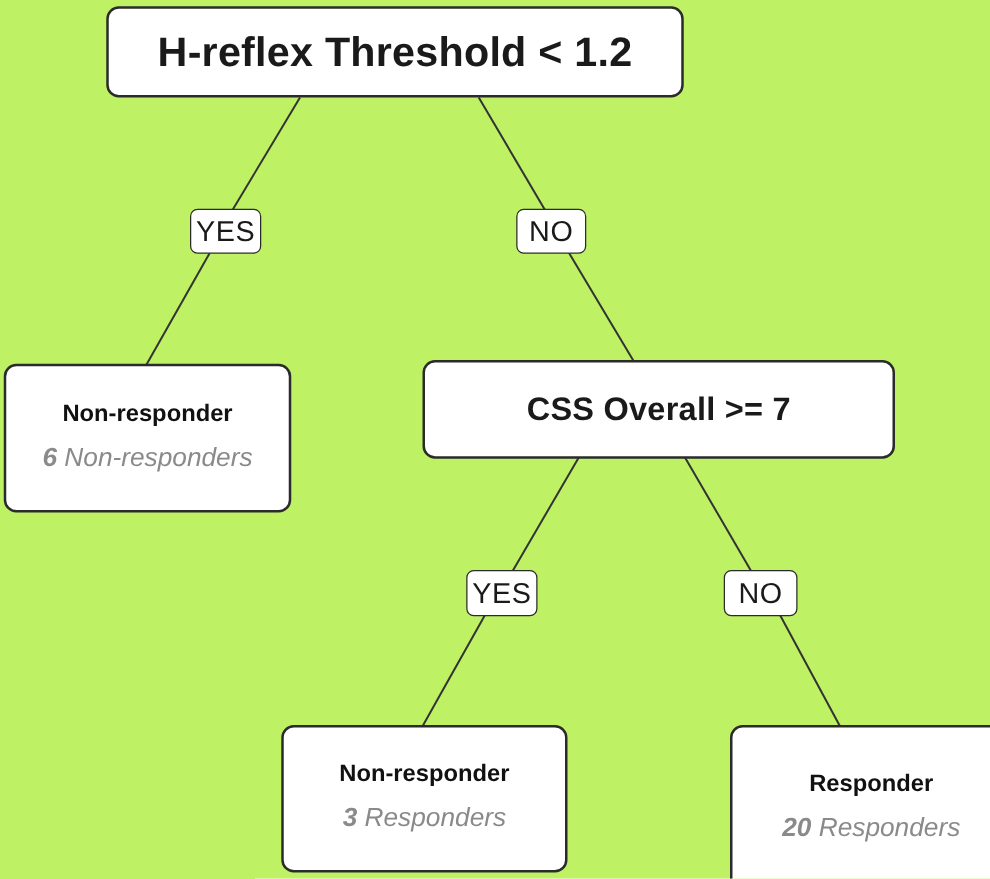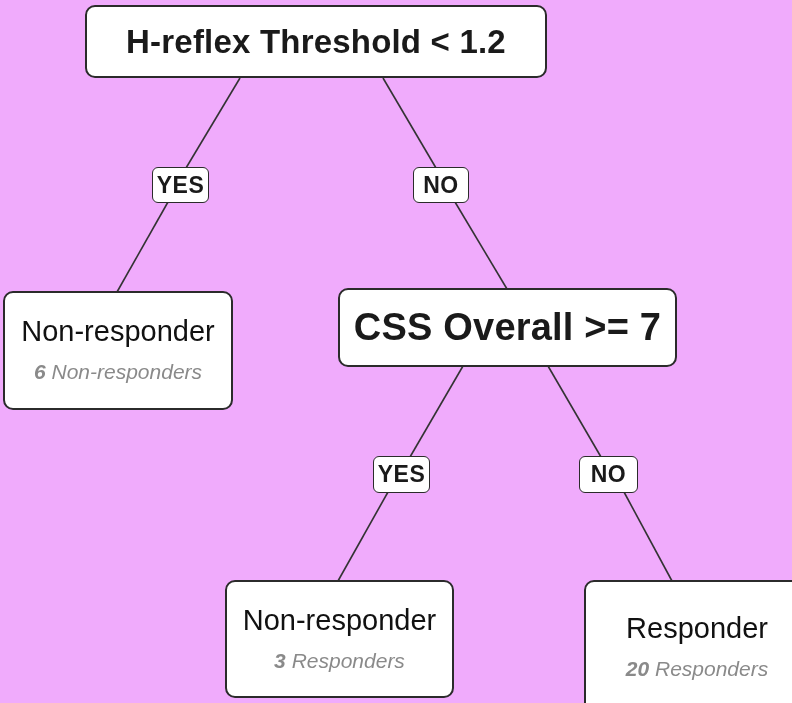--- a/index.html
+++ b/index.html
@@ -1,20 +1,20 @@
 <!DOCTYPE html>
 <html><head>
 <meta charset="utf-8">
 <style>
   html, body { margin: 0; padding: 0; background: #ffffff; }
   .stage {
     position: relative;
     width: 792px;
     height: 703px;
-    background: #f0abfc;
+    background: #bef264;
     font-family: "Liberation Sans", sans-serif;
     overflow: hidden;
   }
   .edges {
     position: absolute;
     left: 0; top: 0;
     width: 792px; height: 703px;
   }
   .edges line { stroke: #333333; stroke-width: 1.6; }
   .box {
@@ -27,42 +27,42 @@
     justify-content: center;
     color: #1a1a1a;
   }
   .decision {
     border-radius: 10px;
     font-weight: 700;
     letter-spacing: 0.2px;
     white-space: nowrap;
   }
   .root-node  { left: 85px;  top: 5px;   width: 462px; height: 73px; font-size: 33px; }
-  .css-node   { left: 338px; top: 288px; width: 339px; height: 79px; font-size: 38px; }
+  .css-node   { left: 338px; top: 288px; width: 378px; height: 79px; font-size: 26px; }
   .branch {
     border-radius: 6px;
     border-width: 1.5px;
     font-size: 23px;
-    font-weight: 700;
+    font-weight: 400;
     letter-spacing: 0.5px;
   }
   .yes1 { left: 152px; top: 167px; width: 57px; height: 36px; }
   .no1  { left: 413px; top: 167px; width: 56px; height: 36px; }
   .yes2 { left: 373px; top: 456px; width: 57px; height: 37px; }
   .no2  { left: 579px; top: 456px; width: 59px; height: 37px; }
   .leaf {
     border-radius: 10px;
     flex-direction: column;
   }
   .leaf-left  { left: 3px;   top: 291px; width: 230px; height: 119px; }
   .leaf-mid   { left: 225px; top: 580px; width: 229px; height: 118px; }
   .leaf-right { left: 584px; top: 580px; width: 226px; height: 134px; }
   .leaf-title {
-    font-weight: 400;
-    font-size: 29px;
+    font-weight: 700;
+    font-size: 19px;
     color: #111111;
     margin-bottom: 10px;
     white-space: nowrap;
   }
   .stat {
     font-style: italic;
     color: #8a8a8a;
     font-size: 21px;
     line-height: 28px;
     white-space: nowrap;

